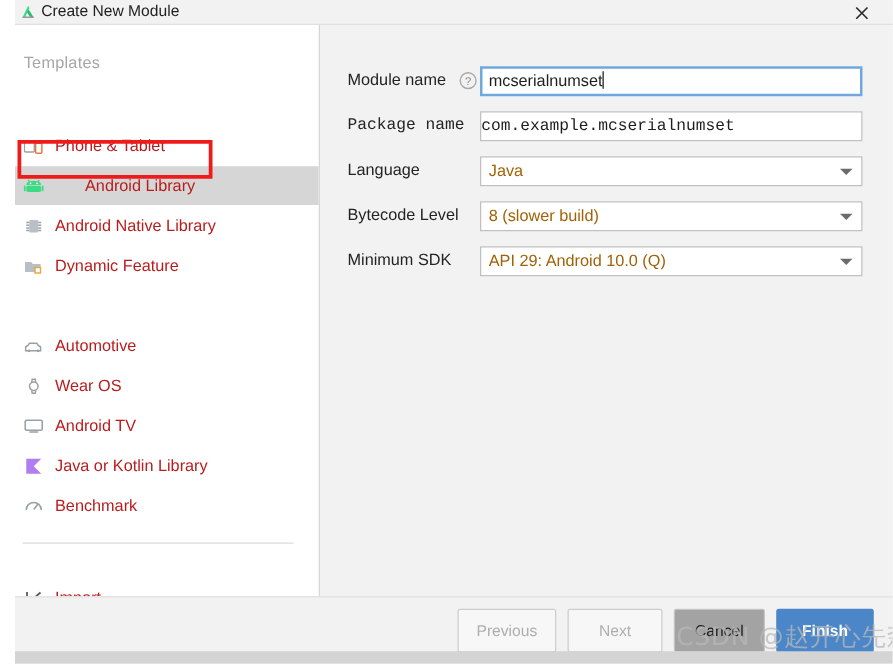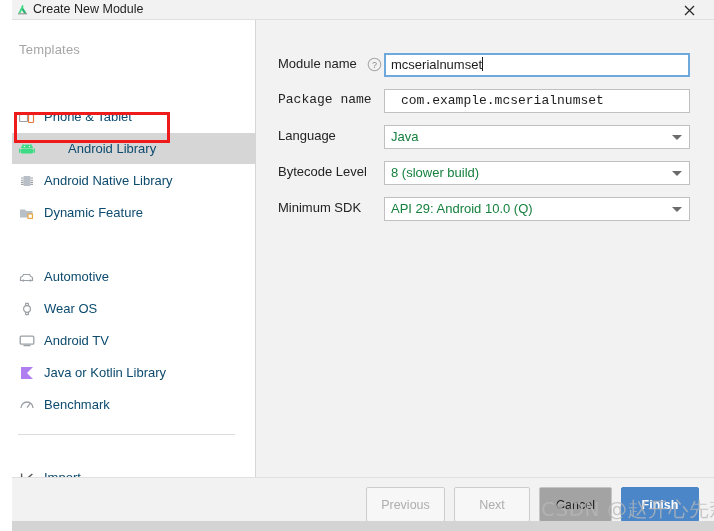--- a/index.html
+++ b/index.html
@@ -105,21 +105,21 @@
     height: 16px;
     margin-right: 8px;
     flex: 0 0 18px;
     display: flex;
     align-items: center;
     justify-content: center;
   }
   .tpl-icon svg { display: block; }
   .tpl-label {
     font-size: 13px;
-    color: #0c4a6e;
+    color: #b91c1c;
     white-space: nowrap;
   }
   #tpl-divider {
     position: absolute;
     left: 6px;
     top: 414px;
     width: 217px;
     height: 1px;
     background: #dcdcdc;
   }
@@ -172,21 +172,21 @@
     left: 127px;
     top: 0;
     width: 306px;
     height: 24px;
     background: #ffffff;
     border: 1px solid #c0c0c0;
     box-sizing: border-box;
     font-size: 13px;
     color: #1d1d1d;
     line-height: 22px;
-    padding-left: 16px;
+    padding-left: 0;
     white-space: nowrap;
     overflow: hidden;
   }
   .field.focused {
     border: 2px solid #6ea8dd;
     line-height: 20px;
     padding-left: 5px;
   }
   .caret {
     display: inline-block;
@@ -205,21 +205,21 @@
     background: #ffffff;
     border: 1px solid #c0c0c0;
     box-sizing: border-box;
     cursor: pointer;
   }
   .combo-value {
     position: absolute;
     left: 6px; top: 0;
     line-height: 22px;
     font-size: 13px;
-    color: #15803d;
+    color: #a16207;
     white-space: nowrap;
   }
   .combo-arrow {
     position: absolute;
     right: 7px;
     top: 9px;
     width: 0; height: 0;
     border-left: 5px solid transparent;
     border-right: 5px solid transparent;
     border-top: 5px solid #6b6b6b;

